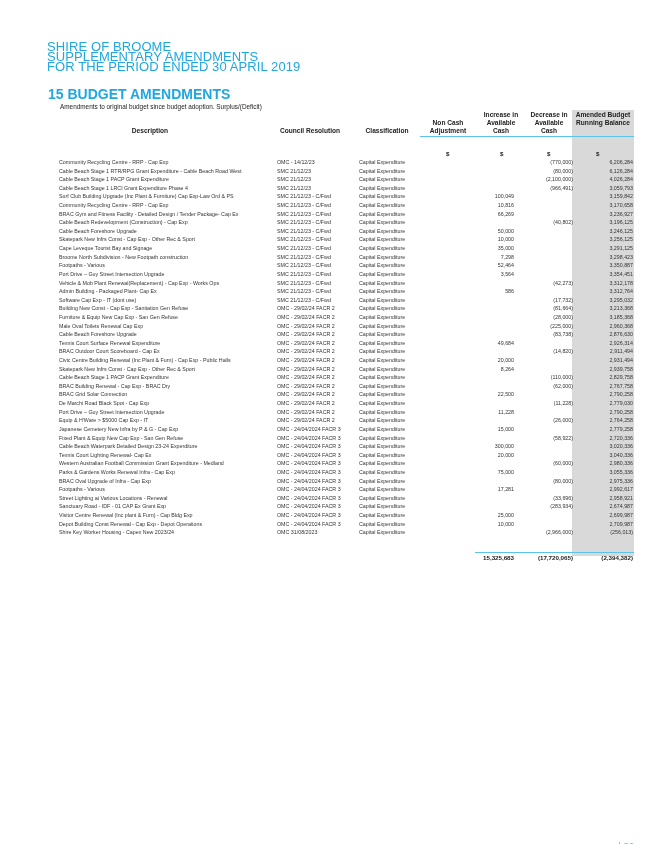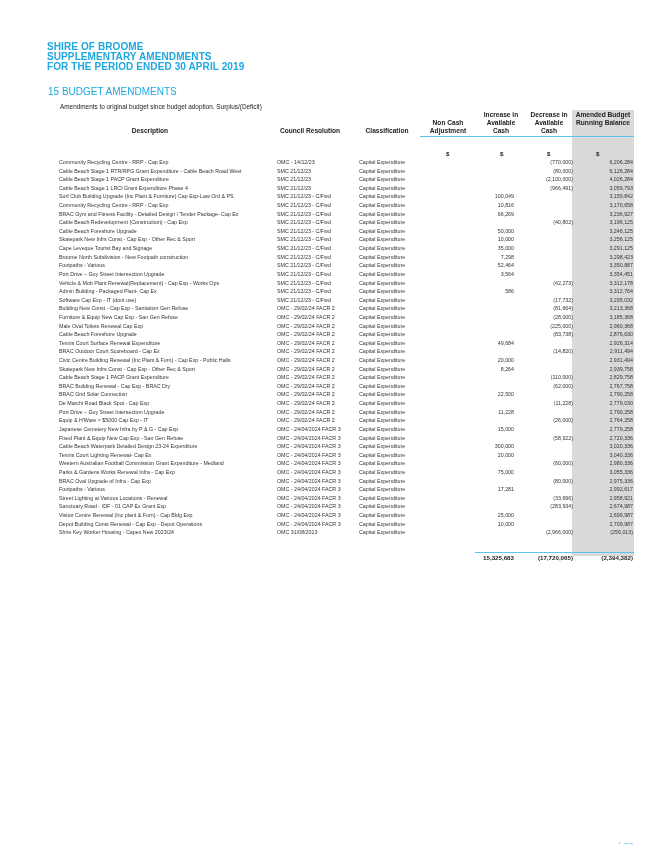--- a/index.html
+++ b/index.html
@@ -1,18 +1,18 @@
 <!DOCTYPE html>
 <html><head>
 <meta charset="utf-8">
 <style>
   html, body { margin: 0; padding: 0; background: #ffffff; }
   body { width: 652px; height: 844px; position: relative; overflow: hidden; font-family: "Liberation Sans", sans-serif; color: #000; }
-  .hdr { position: absolute; left: 47px; top: 42px; color: #1ea7e0; font-weight: bold; font-size: 10px; line-height: 10.2px; letter-spacing: 0.1px; }
-  .section { position: absolute; left: 48px; top: 86px; color: #1ea7e0; font-weight: normal; font-size: 10px; }
+  .hdr { position: absolute; left: 47px; top: 42px; color: #1ea7e0; font-weight: normal; font-size: 13px; line-height: 10.2px; letter-spacing: 0.1px; }
+  .section { position: absolute; left: 48px; top: 86px; color: #1ea7e0; font-weight: bold; font-size: 14px; }
   .intro { position: absolute; left: 60px; top: 103px; font-size: 6.4px; color: #222; }
   .balance-bg { position: absolute; left: 572px; top: 110px; width: 62px; height: 446px; background: #d9d9d9; }
   .colhdr { position: absolute; font-weight: bold; font-size: 6.6px; text-align: center; line-height: 8.2px; color: #222; }
   .hdr-line { position: absolute; top: 136px; left: 420px; width: 214px; height: 1px; background: #5bc3ec; }
   .dollar { position: absolute; top: 150px; font-weight: bold; font-size: 6.2px; color: #222; }
   .rows { position: absolute; left: 0; top: 158px; width: 652px; }
   .row { position: relative; height: 8.62px; font-family: "Liberation Sans", sans-serif; font-size: 5.3px; color: #333; }
   .row span { position: absolute; top: 0; line-height: 8.6px; white-space: nowrap; }
   .c-desc { left: 59px; }
   .c-res { left: 277px; }

